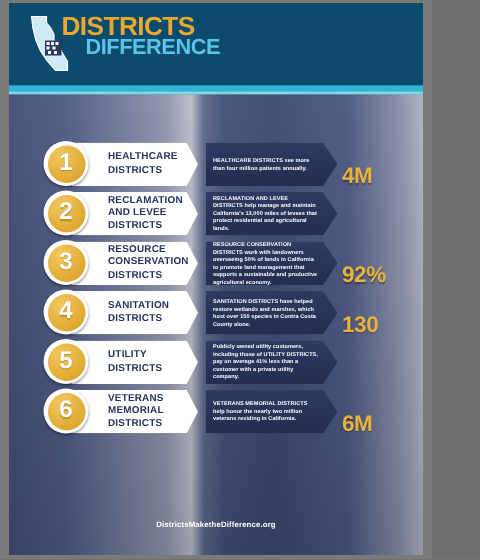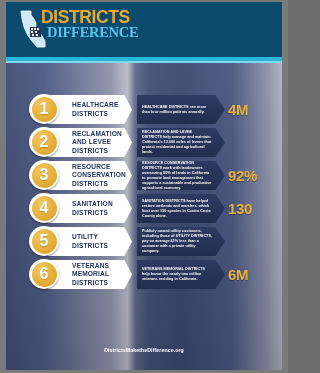--- a/index.html
+++ b/index.html
@@ -28,22 +28,22 @@
     width: 26px; height: 38px;
   }
   .logo-text { position: absolute; left: 21px; top: 1px; }
   .logo-districts {
     font-size: 17.5px; font-weight: bold; letter-spacing: -0.4px;
     color: #e8a92e; line-height: 17px; font-family: "Liberation Sans", sans-serif;
   }
   .logo-difference {
     font-size: 14.5px; font-weight: bold; letter-spacing: -0.3px;
     color: #5bc5e8; line-height: 15px; margin-top: -1px;
-    padding-left: 6px;
-    font-family: Liberation Serif, serif;
+    padding-left: 16px;
+    font-family: Liberation Sans, sans-serif;
   }
   .logo-badge {
     position: absolute; left: 10px; top: 19px;
     width: 11px; height: 10px; background: #2c3a63;
   }
   .logo-badge i {
     position: absolute; background: #ffffff; width: 2px; height: 2px;
   }
 
   
@@ -127,21 +127,21 @@
     display: block; padding-left: 5px; padding-right: 13px;
     color: #ffffff; font-size: 3.7px; font-weight: bold;
     line-height: 5.0px; letter-spacing: 0.05px;
   }
 
   
   .statbox {
     position: absolute; left: 222px; top: 0px;
     width: 54px; height: 31px;
     display: flex; flex-direction: column;
-    align-items: flex-start; justify-content: center;
+    align-items: flex-start; justify-content: flex-end;
     z-index: 5;
   }
   .statbox .val {
     color: #e8b33c; font-size: 15px; font-weight: bold;
     line-height: 15px; letter-spacing: -0.3px;
     text-shadow: 0 1px 1px rgba(0,0,0,0.35);
   }
   .statbox .unit {
     color: #e8b33c; font-size: 5px; font-weight: bold;
     letter-spacing: 0.4px; margin-top: -1px; margin-left: 12px;

